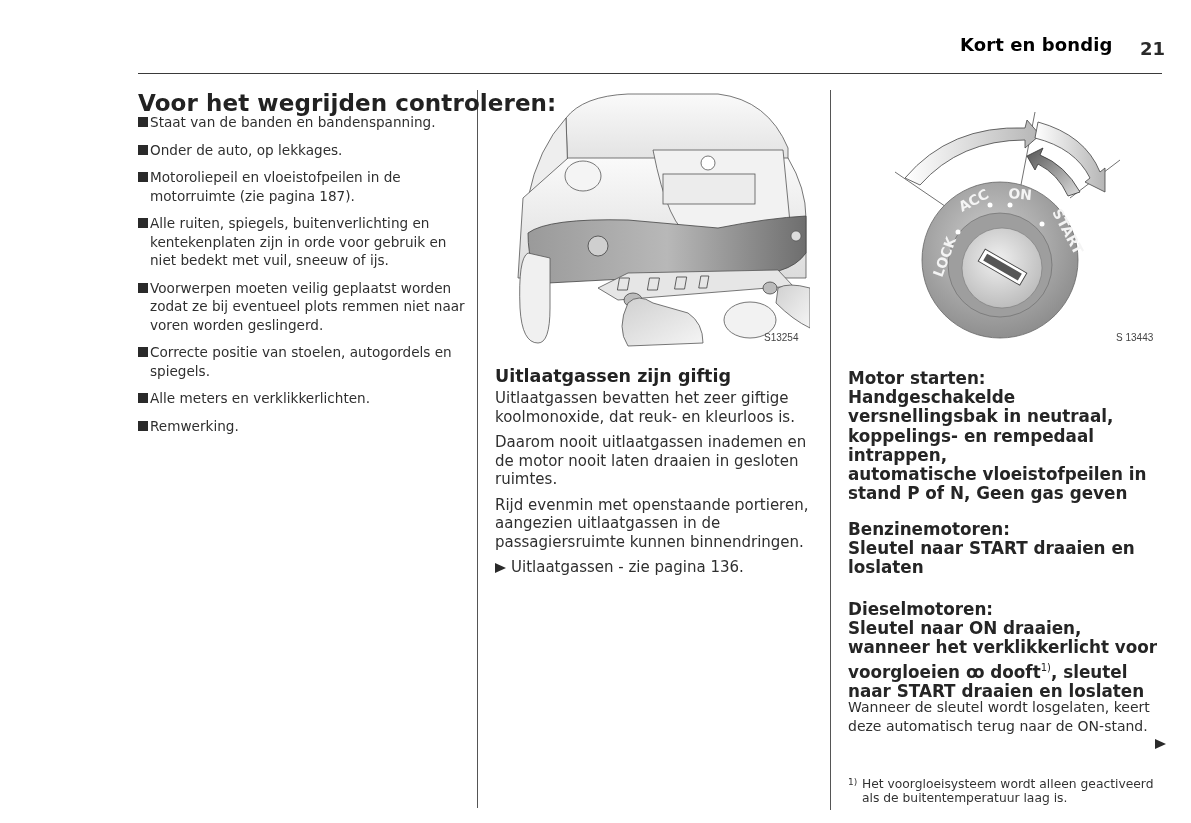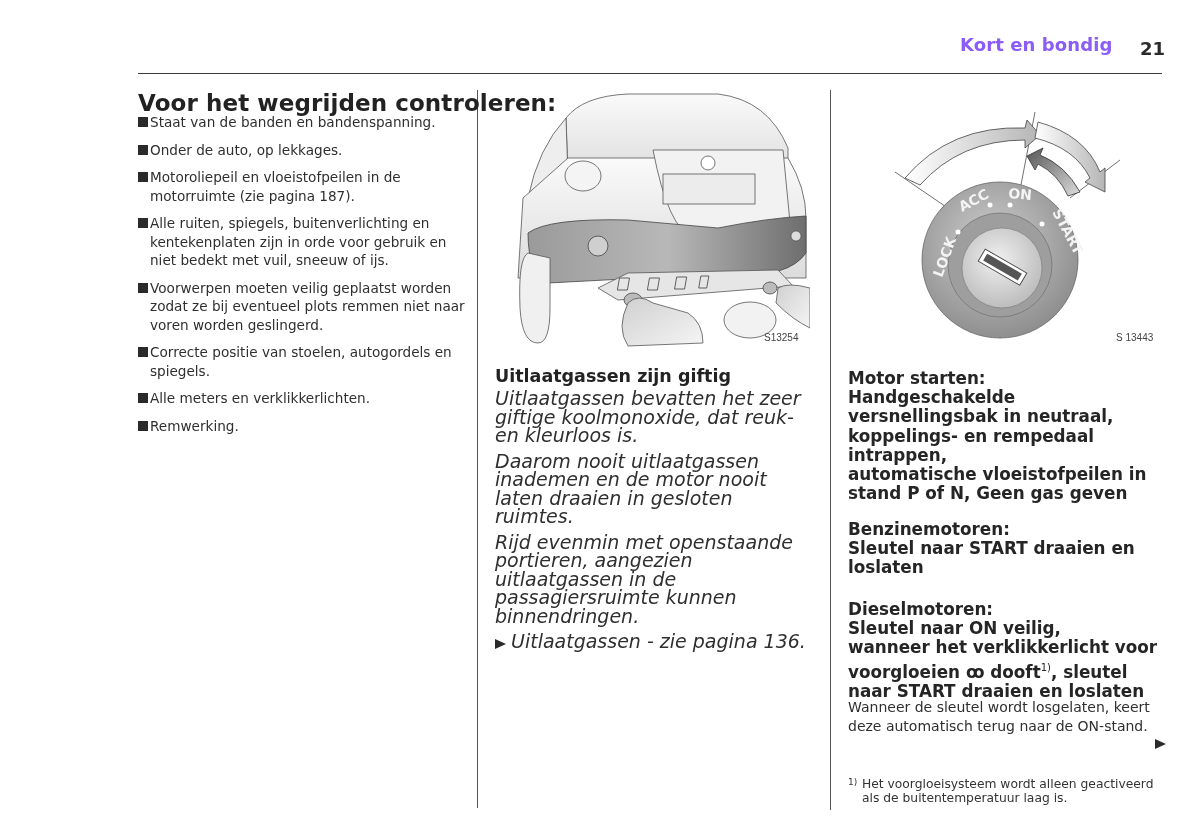--- a/index.html
+++ b/index.html
@@ -2,39 +2,39 @@
 <html><head>
 <meta charset="utf-8">
 <style>
   html, body { margin: 0; padding: 0; }
   body {
     width: 1191px; height: 823px; background: #ffffff; position: relative; overflow: hidden;
     font-family: "DejaVu Sans", sans-serif; color: #2b2b2b;
   }
   .abs { position: absolute; }
   
-  #running-head { left: 960px; top: 34px; font-size: 18px; font-weight: bold; color: #8b5cf6; letter-spacing: 0.1px; }
+  #running-head { left: 960px; top: 34px; font-size: 18px; font-weight: bold; color: #000000; letter-spacing: 0.1px; }
   #page-number { left: 1140px; top: 38px; font-size: 18px; font-weight: bold; color: #2a2a2a; }
   #header-rule { left: 138px; top: 73px; width: 1024px; height: 0; border-top: 1.3px solid #3a3a3a; }
   .col-rule { width: 0; border-left: 1.2px solid #555; }
   #rule-1 { left: 477px; top: 90px; height: 718px; }
   #rule-2 { left: 830px; top: 90px; height: 720px; }
 
   
   #col1-heading { left: 138px; top: 90px; font-size: 23px; font-weight: bold; color: #222; letter-spacing: 0.1px; }
   #checklist { left: 138px; top: 113px; width: 330px; margin: 0; padding: 0; list-style: none; }
   #checklist li { position: relative; padding-left: 12px; font-size: 13.6px; line-height: 18.5px; margin-bottom: 9px; color: #2f2f2f; }
   #checklist li .bullet { position: absolute; left: 0; top: 4px; width: 10px; height: 10px; background: #2a2a2a; }
 
   
   #car-figure { left: 488px; top: 88px; width: 322px; height: 262px; }
   #car-figure-code { left: 764px; top: 332px; font-size: 10px; color: #444; font-family: Liberation Sans, sans-serif; }
   #col2-heading { left: 495px; top: 366px; font-size: 17.5px; font-weight: bold; color: #222; }
   #col2-body { left: 495px; top: 389px; width: 322px; }
-  #col2-body p { margin: 0 0 7px 0; font-size: 19px; line-height: 18.5px; color: #2f2f2f; font-style: italic; }
+  #col2-body p { margin: 0 0 7px 0; font-size: 15px; line-height: 18.5px; color: #2f2f2f; }
   .tri { display: inline-block; width: 0; height: 0; border-top: 5.5px solid transparent; border-bottom: 5.5px solid transparent; border-left: 11px solid #2a2a2a; margin-right: 5px; vertical-align: -1px; }
 
   
   #ign-figure { left: 880px; top: 100px; width: 245px; height: 240px; }
   #ign-figure-code { left: 1116px; top: 332px; font-size: 10px; color: #444; font-family: "Liberation Sans", sans-serif; text-align: right; }
   .bold-block { font-size: 16.8px; font-weight: bold; line-height: 19.2px; color: #252525; }
   #motor-block { left: 848px; top: 369px; width: 320px; }
   #benzine-block { left: 848px; top: 520px; width: 320px; }
   #diesel-block { left: 848px; top: 600px; width: 320px; }
   #diesel-note { left: 848px; top: 698px; width: 325px; font-size: 14px; line-height: 18.5px; color: #2f2f2f; }
@@ -186,21 +186,21 @@
 </div>
 
 <div class="abs bold-block" id="benzine-block">
   <div>Benzinemotoren:</div>
   <div>Sleutel naar START draaien en</div>
   <div>loslaten</div>
 </div>
 
 <div class="abs bold-block" id="diesel-block">
   <div>Dieselmotoren:</div>
-  <div>Sleutel naar ON veilig,</div>
+  <div>Sleutel naar ON draaien,</div>
   <div>wanneer het verklikkerlicht voor</div>
   <div><span>voorgloeien</span> <span>ꝏ</span><span> dooft</span><sup class="fn">1)</sup><span>, sleutel</span></div>
   <div>naar START draaien en loslaten</div>
 </div>
 
 <div class="abs" id="diesel-note">Wanneer de sleutel wordt losgelaten, keert deze automatisch terug naar de ON-stand.</div>
 <span class="abs tri" id="continue-arrow"></span>
 
 <div class="abs" id="footnote">
   <span id="footnote-mark">1)</span>

